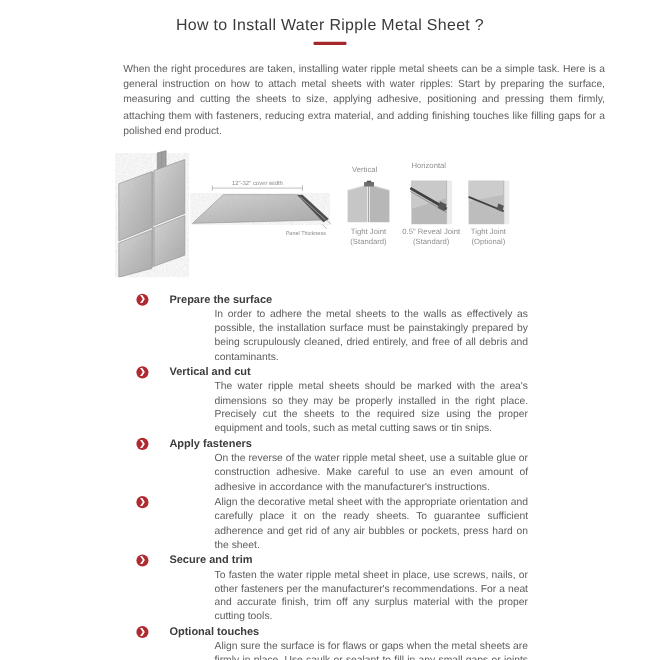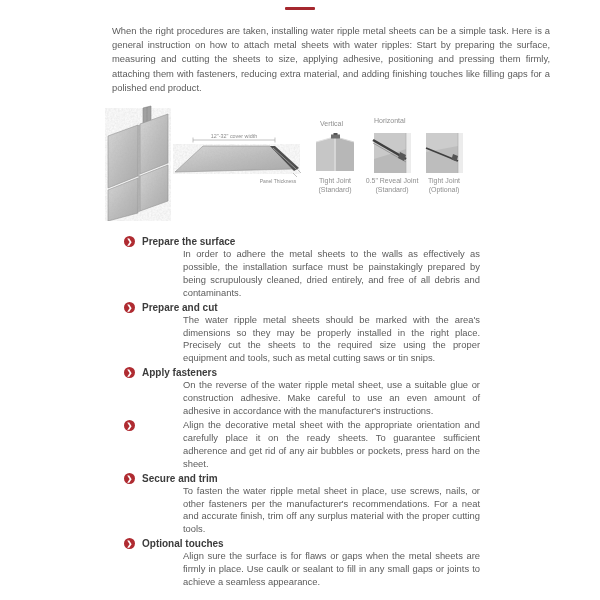--- a/index.html
+++ b/index.html
@@ -13,37 +13,38 @@
 
   .para { font-size:9.4px; line-height:14.2px; color:#5c5c5c; text-align:justify; }
   .intro { margin:14px 50px 0 112px; }
 
   .diagram { position:relative; height:122px; margin-top:6px; }
   .abs { position:absolute; }
   .small-label { position:absolute; font-size:7px; color:#8f8f8f; white-space:nowrap; }
   .joint-caption { position:absolute; font-size:7px; color:#8f8f8f; text-align:center; line-height:8.5px; width:60px; }
 
   .steps { margin:12px 0 0 124px; width:356px; }
-  .step { display:flex; margin-bottom:1px; }
+  .step { display:flex; margin-bottom:1px;gap:12px; }
   .step-icon {
     flex:0 0 11px; width:11px; height:11px; border-radius:50%;
     background:#AF2B31; color:#ffffff; font-size:7px; line-height:11px;
     text-align:center; margin:1px 7px 0 0; font-weight:bold;
   }
   .step-content { flex:1; }
   .step-title { font-size:10px; font-weight:bold; color:#3c3c3c; line-height:13px; }
   .step-body { font-size:9.4px; color:#5c5c5c; line-height:12.9px; text-align:justify;margin-left:41px; }
 
   svg text { font-family:"Liberation Sans", sans-serif; }
 </style>
 </head>
 <body>
 
 <div class="page">
 
+  <div class="title">How to Install Water Ripple Metal Sheet ?</div>
   <div class="title-underline"></div>
 
   <div class="para intro">When the right procedures are taken, installing water ripple metal sheets can be a simple task. Here is a general instruction on how to attach metal sheets with water ripples: Start by preparing the surface, measuring and cutting the sheets to size, applying adhesive, positioning and pressing them firmly, attaching them with fasteners, reducing extra material, and adding finishing touches like filling gaps for a polished end product.</div>
 
   <div class="diagram">
 
     <svg width="0" height="0" style="position:absolute">
       <defs>
         <linearGradient id="metalG" x1="0" y1="0" x2="1" y2="1">
           <stop offset="0" stop-color="#dadada"></stop>
@@ -141,21 +142,21 @@
       <span class="step-icon">❯</span>
       <div class="step-content">
         <div class="step-title">Prepare the surface</div>
         <div class="step-body">In order to adhere the metal sheets to the walls as effectively as possible, the installation surface must be painstakingly prepared by being scrupulously cleaned, dried entirely, and free of all debris and contaminants.</div>
       </div>
     </div>
 
     <div class="step">
       <span class="step-icon">❯</span>
       <div class="step-content">
-        <div class="step-title">Prepare and cut</div>
+        <div class="step-title">Vertical and cut</div>
         <div class="step-body">The water ripple metal sheets should be marked with the area's dimensions so they may be properly installed in the right place. Precisely cut the sheets to the required size using the proper equipment and tools, such as metal cutting saws or tin snips.</div>
       </div>
     </div>
 
     <div class="step">
       <span class="step-icon">❯</span>
       <div class="step-content">
         <div class="step-title">Apply fasteners</div>
         <div class="step-body">On the reverse of the water ripple metal sheet, use a suitable glue or construction adhesive. Make careful to use an even amount of adhesive in accordance with the manufacturer's instructions.</div>
       </div>

